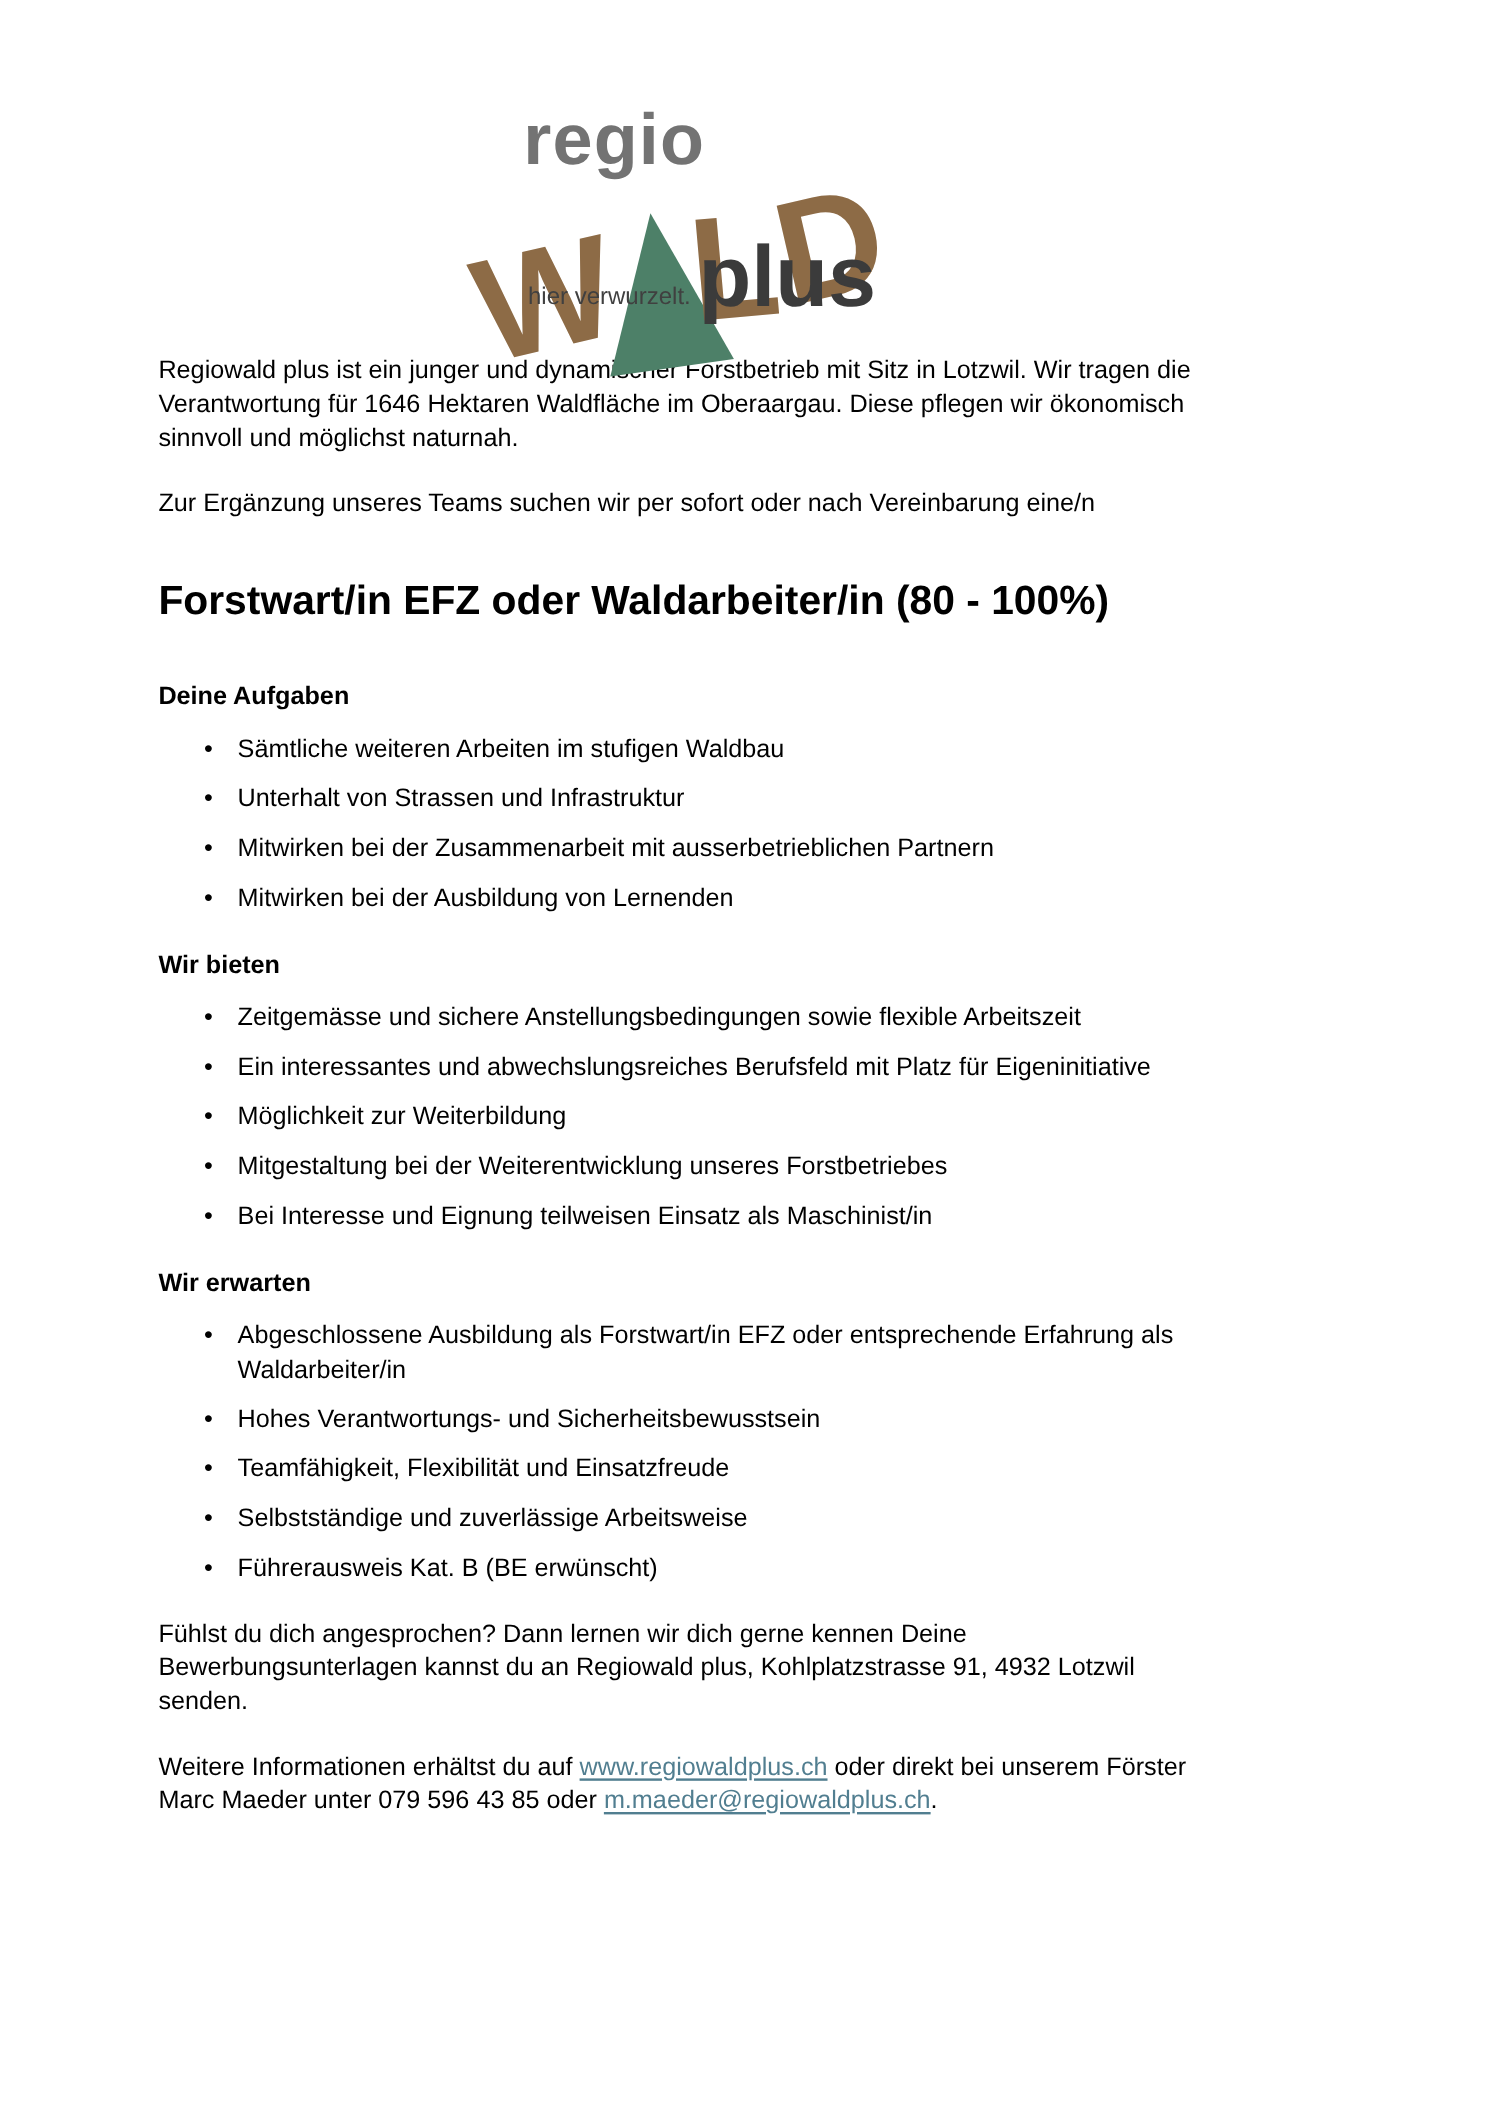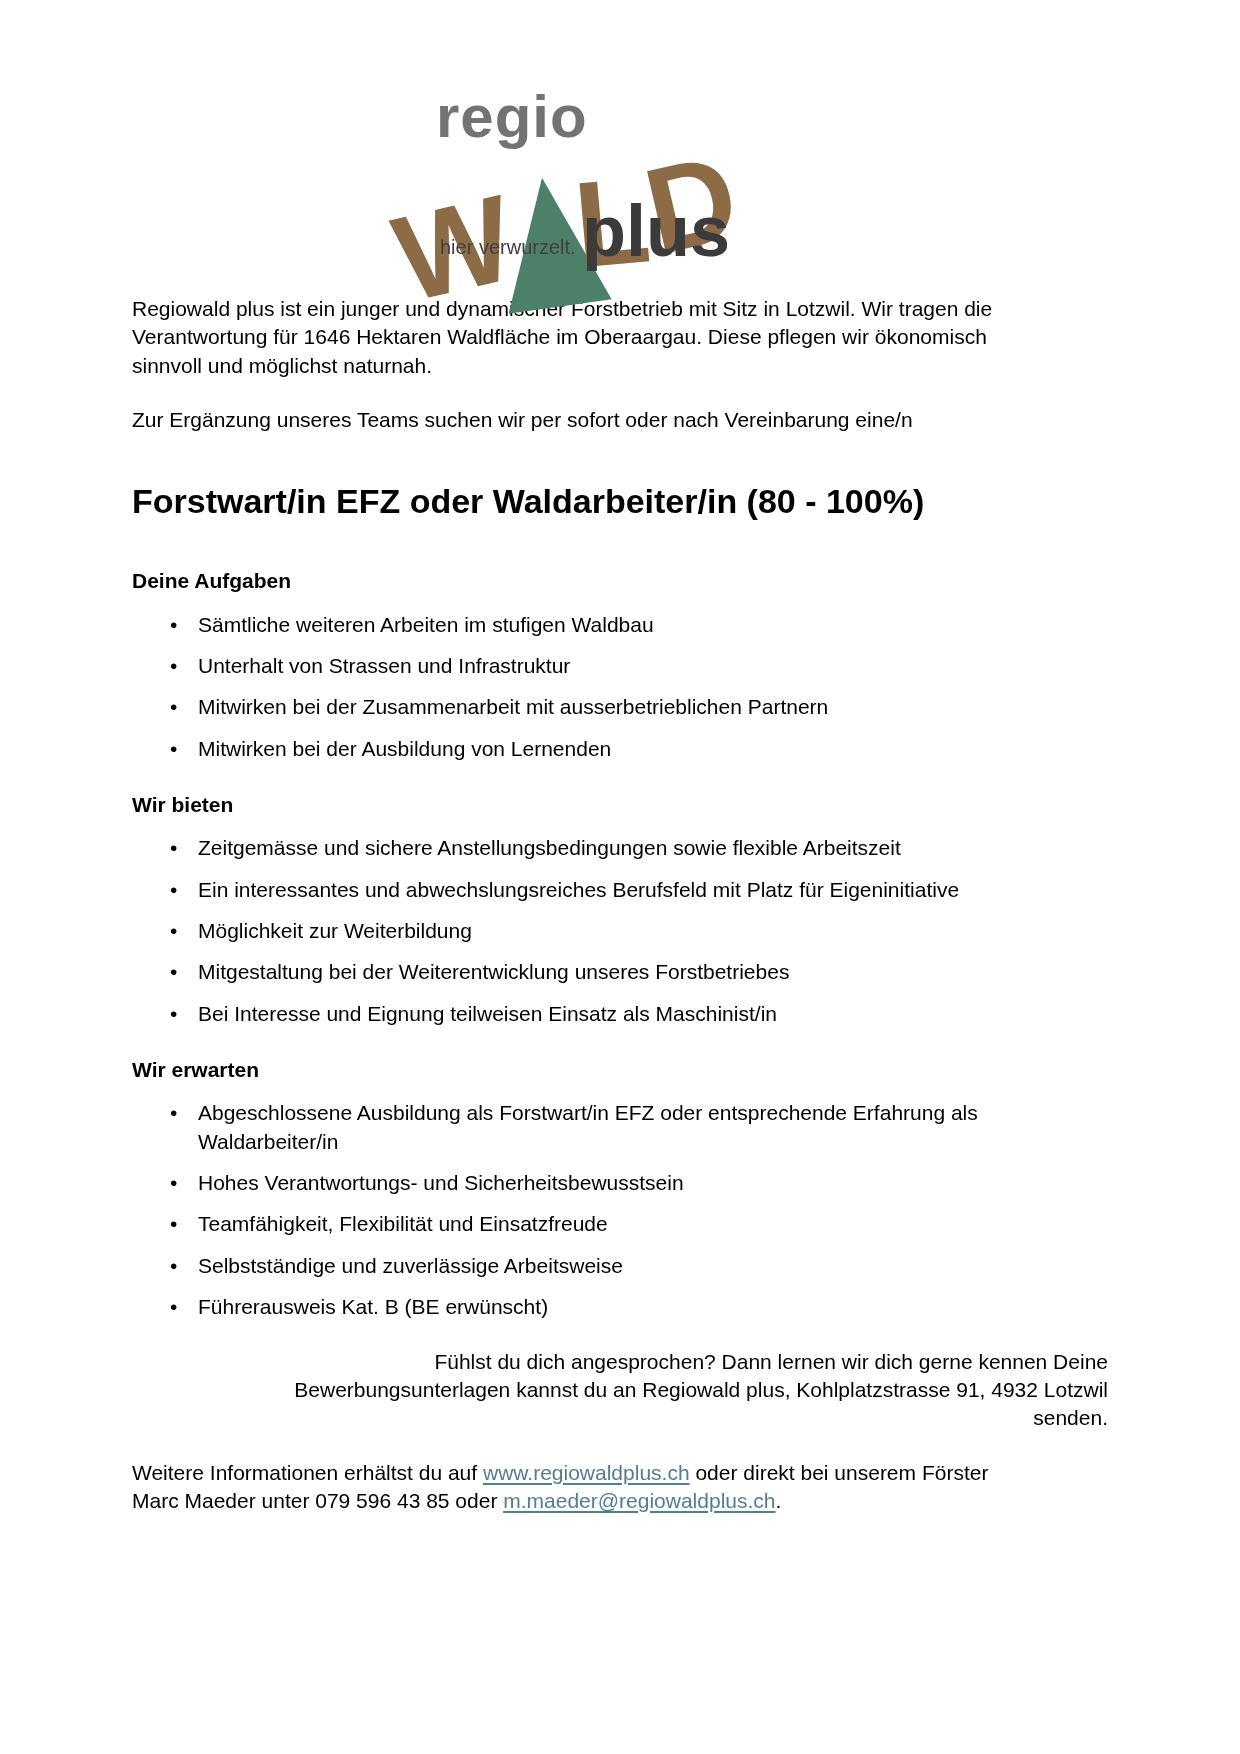--- a/index.html
+++ b/index.html
@@ -101,21 +101,21 @@
     margin: 0 0 13px 0;
   }
   ul.bullet-list li::before {
     content: "\2022";
     position: absolute;
     left: -28px;
     top: 0;
     font-size: 21px;
   }
 
-  .apply-par { margin: 32px 0 26px 0; text-align: right; }
+  .apply-par { margin: 32px 0 26px 0; }
 
   a.doc-link {
     color: #517e90;
     text-decoration: underline;
     text-underline-offset: 3px;
   }
 </style>
 </head>
 <body>
 

